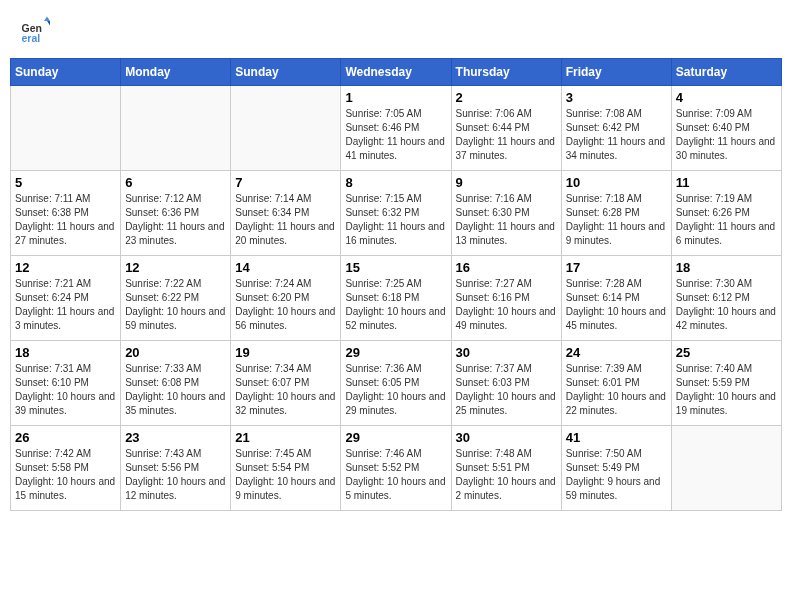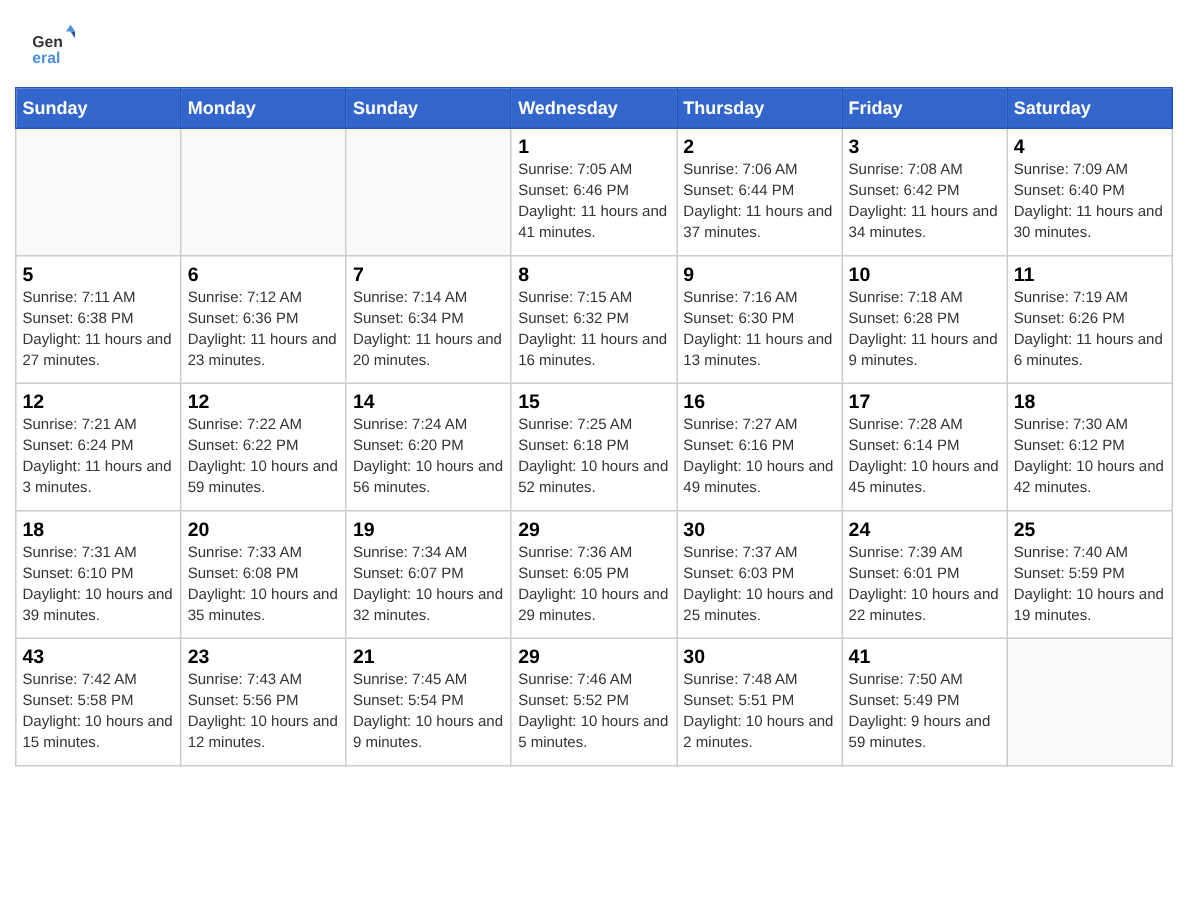--- a/index.html
+++ b/index.html
@@ -229,21 +229,21 @@
           <span class="day-num">24</span>
           <div class="day-info">Sunrise: 7:39 AM<br>Sunset: 6:01 PM<br>Daylight: 10 hours and 22 minutes.</div>
         </td>
         <td>
           <span class="day-num">25</span>
           <div class="day-info">Sunrise: 7:40 AM<br>Sunset: 5:59 PM<br>Daylight: 10 hours and 19 minutes.</div>
         </td>
       </tr>
       <tr>
         <td>
-          <span class="day-num">43</span>
+          <span class="day-num">26</span>
           <div class="day-info">Sunrise: 7:42 AM<br>Sunset: 5:58 PM<br>Daylight: 10 hours and 15 minutes.</div>
         </td>
         <td>
           <span class="day-num">23</span>
           <div class="day-info">Sunrise: 7:43 AM<br>Sunset: 5:56 PM<br>Daylight: 10 hours and 12 minutes.</div>
         </td>
         <td>
           <span class="day-num">21</span>
           <div class="day-info">Sunrise: 7:45 AM<br>Sunset: 5:54 PM<br>Daylight: 10 hours and 9 minutes.</div>
         </td>

